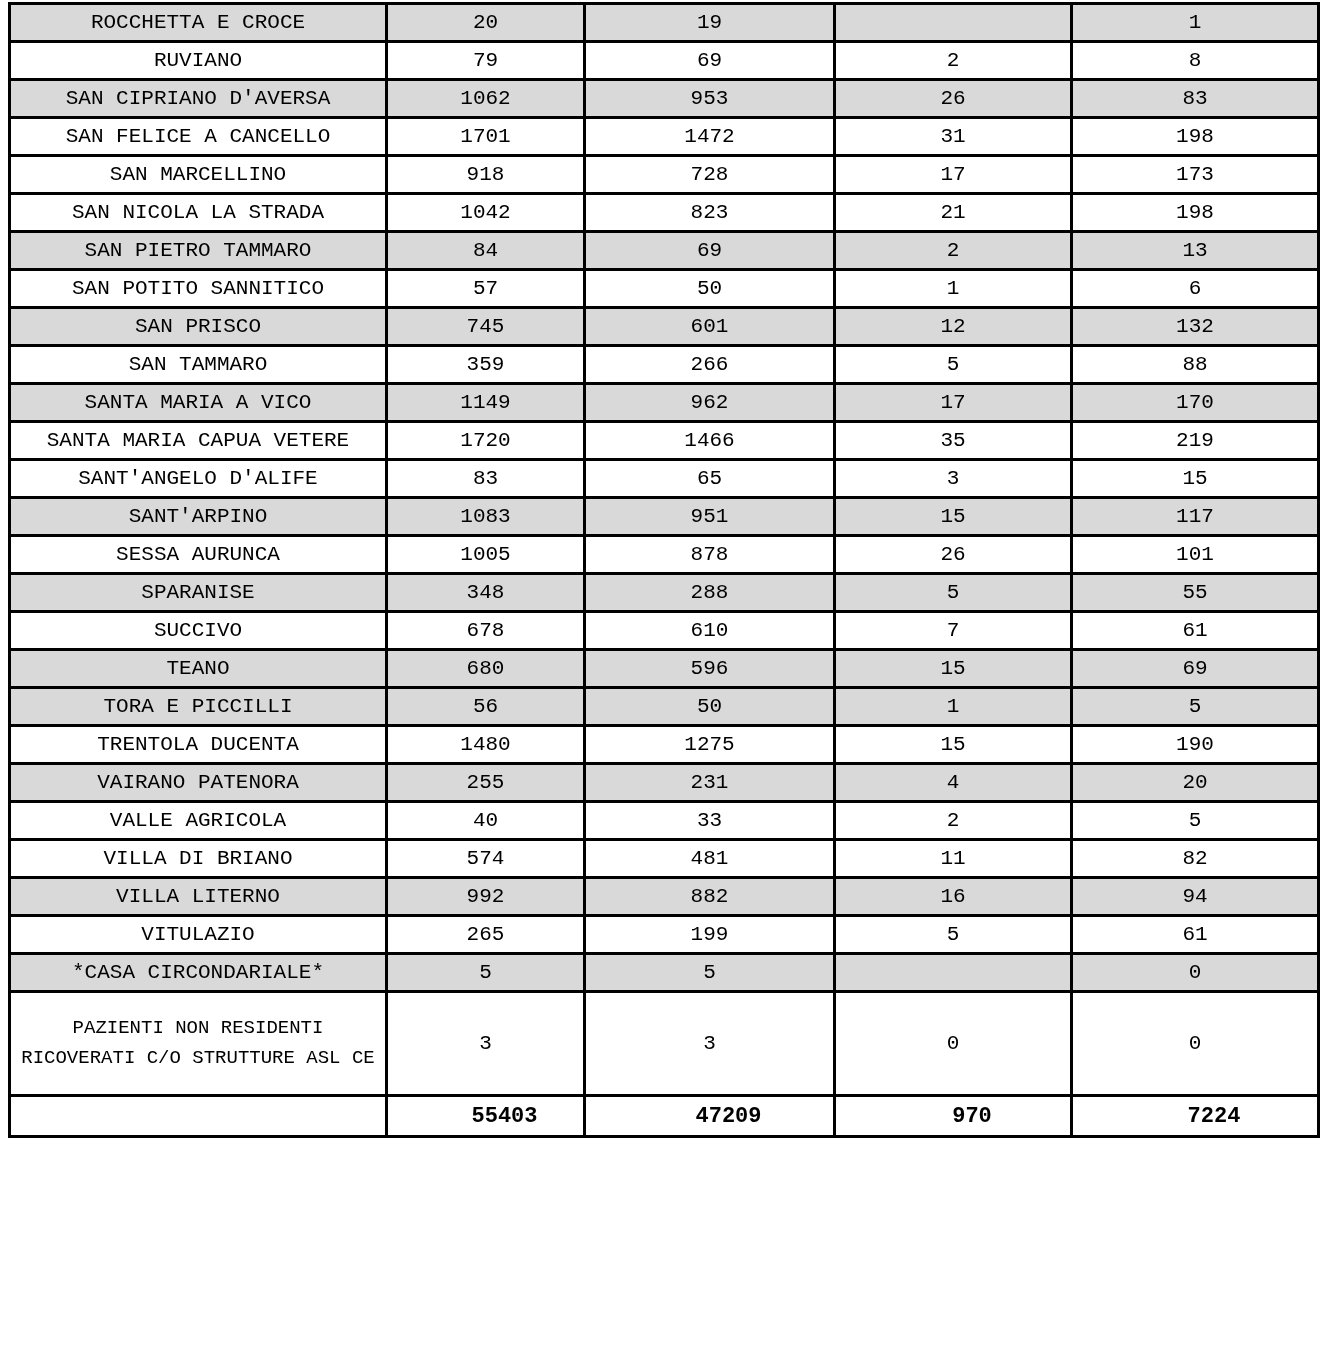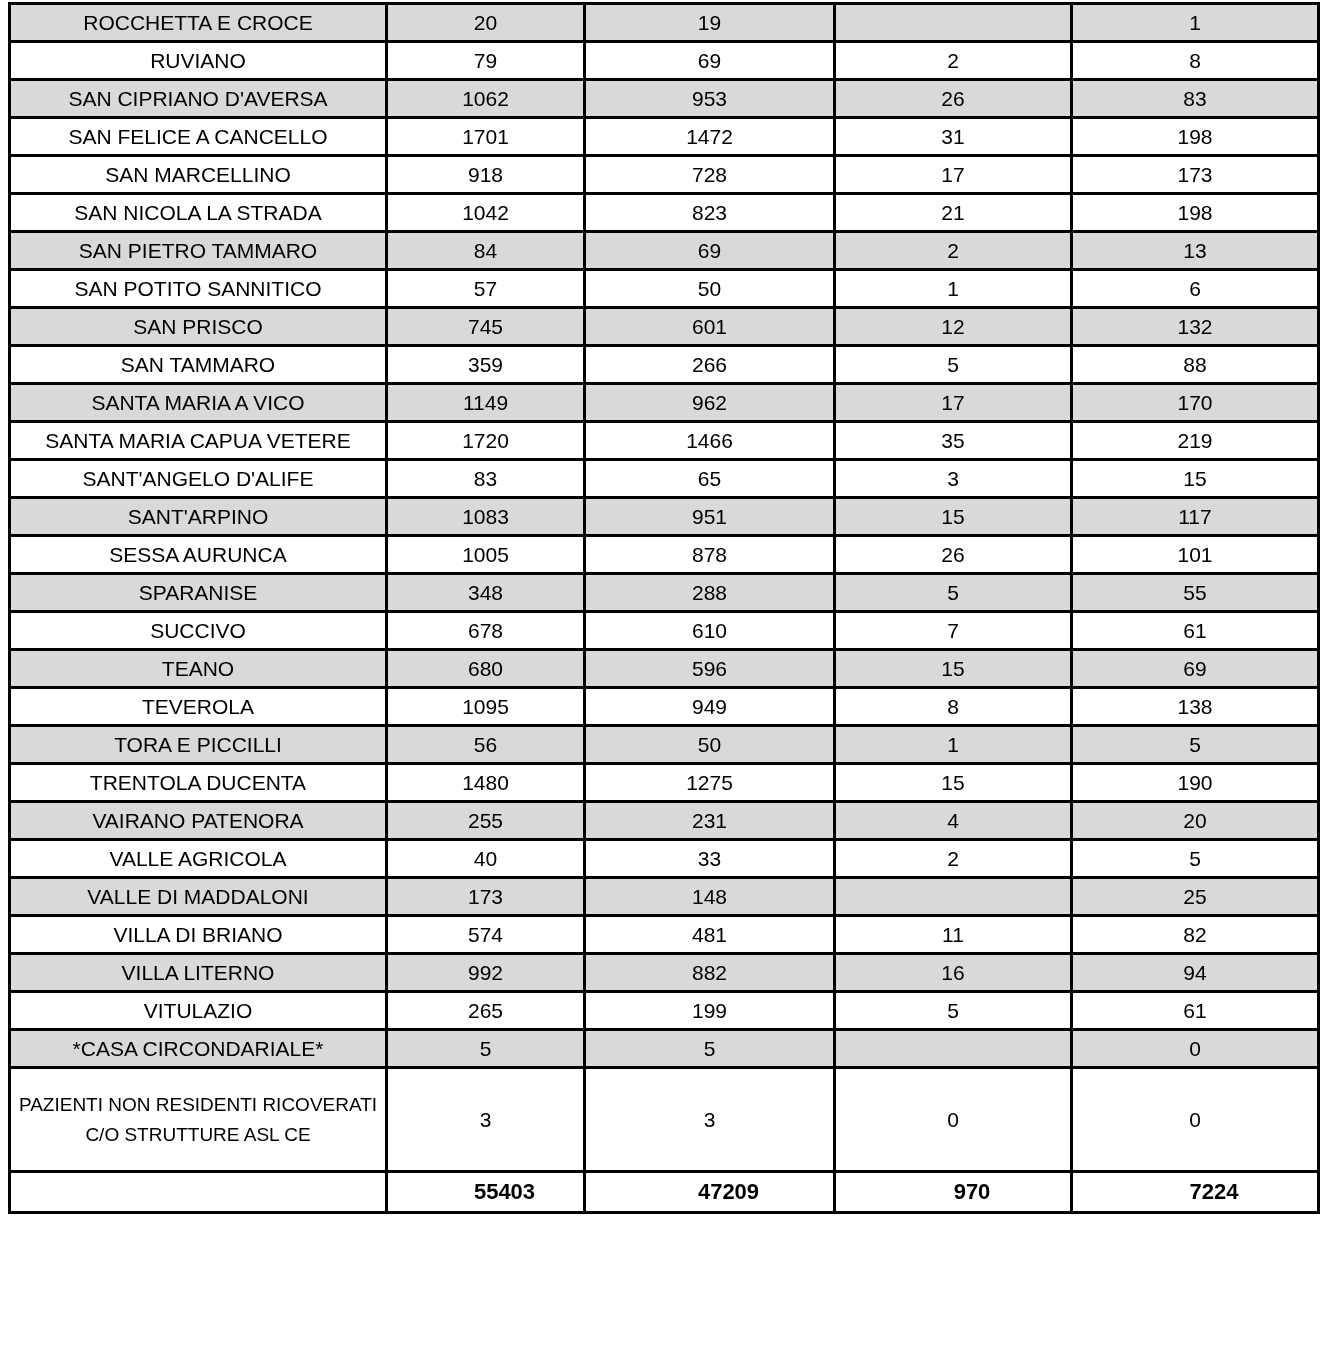--- a/index.html
+++ b/index.html
@@ -8,20 +8,21 @@
     background: #ffffff;
     width: 1325px;
     height: 1345px;
     font-family: "Liberation Sans", sans-serif;
   }
   table.data-table {
     border-collapse: collapse;
     table-layout: fixed;
     width: 1309px;
     margin: 2px 0 17px 8px;
+    font-family: Liberation Mono, monospace;
   }
   table.data-table td {
     border: 3px solid var(--border-color, #000000);
     text-align: center;
     vertical-align: middle;
     font-size: 21px;
     color: var(--text-color, #000000);
     height: 33px;
     padding: 1px 6px;
     overflow: hidden;
@@ -183,27 +184,20 @@
         <td>7</td>
         <td>61</td>
       </tr>
       <tr class="shaded">
         <td class="name-cell">TEANO</td>
         <td>680</td>
         <td>596</td>
         <td>15</td>
         <td>69</td>
       </tr>
-      <tr>
-        <td class="name-cell">TEVEROLA</td>
-        <td>1095</td>
-        <td>949</td>
-        <td>8</td>
-        <td>138</td>
-      </tr>
       <tr class="shaded">
         <td class="name-cell">TORA E PICCILLI</td>
         <td>56</td>
         <td>50</td>
         <td>1</td>
         <td>5</td>
       </tr>
       <tr>
         <td class="name-cell">TRENTOLA DUCENTA</td>
         <td>1480</td>
@@ -217,27 +211,20 @@
         <td>231</td>
         <td>4</td>
         <td>20</td>
       </tr>
       <tr>
         <td class="name-cell">VALLE AGRICOLA</td>
         <td>40</td>
         <td>33</td>
         <td>2</td>
         <td>5</td>
-      </tr>
-      <tr class="shaded">
-        <td class="name-cell">VALLE DI MADDALONI</td>
-        <td>173</td>
-        <td>148</td>
-        <td></td>
-        <td>25</td>
       </tr>
       <tr>
         <td class="name-cell">VILLA DI BRIANO</td>
         <td>574</td>
         <td>481</td>
         <td>11</td>
         <td>82</td>
       </tr>
       <tr class="shaded">
         <td class="name-cell">VILLA LITERNO</td>

